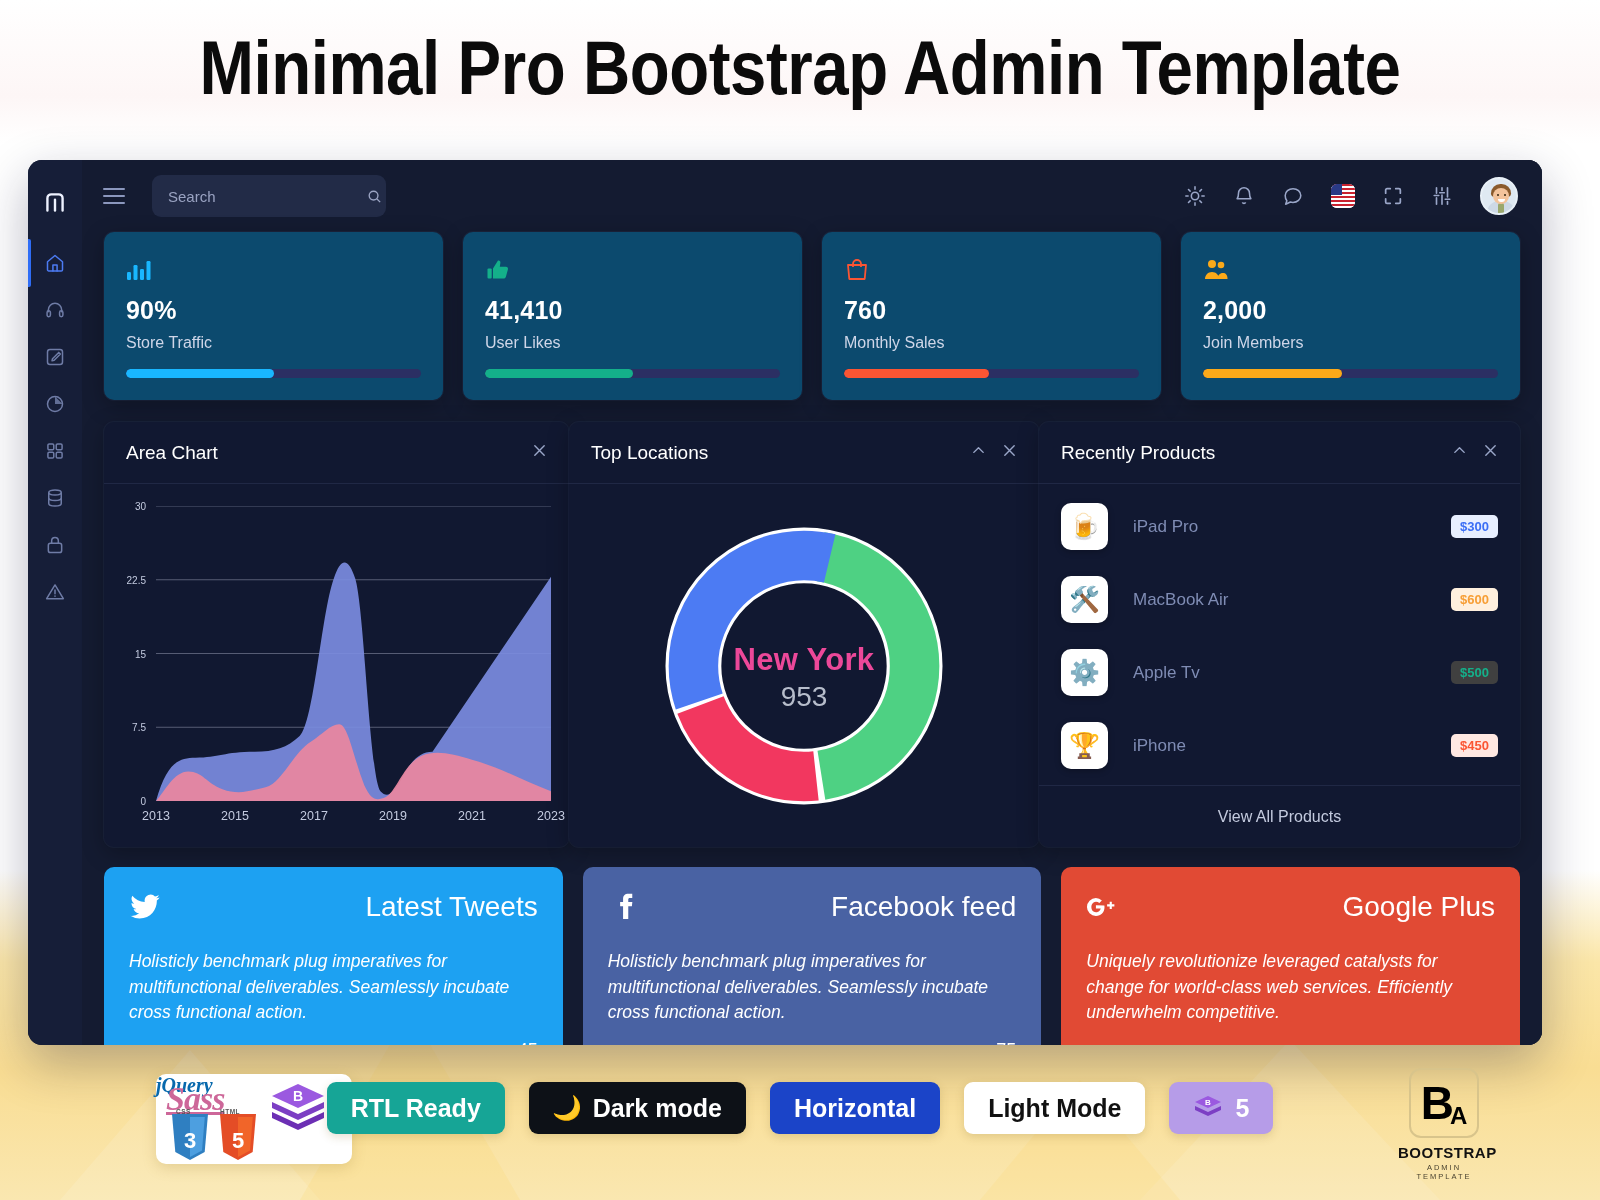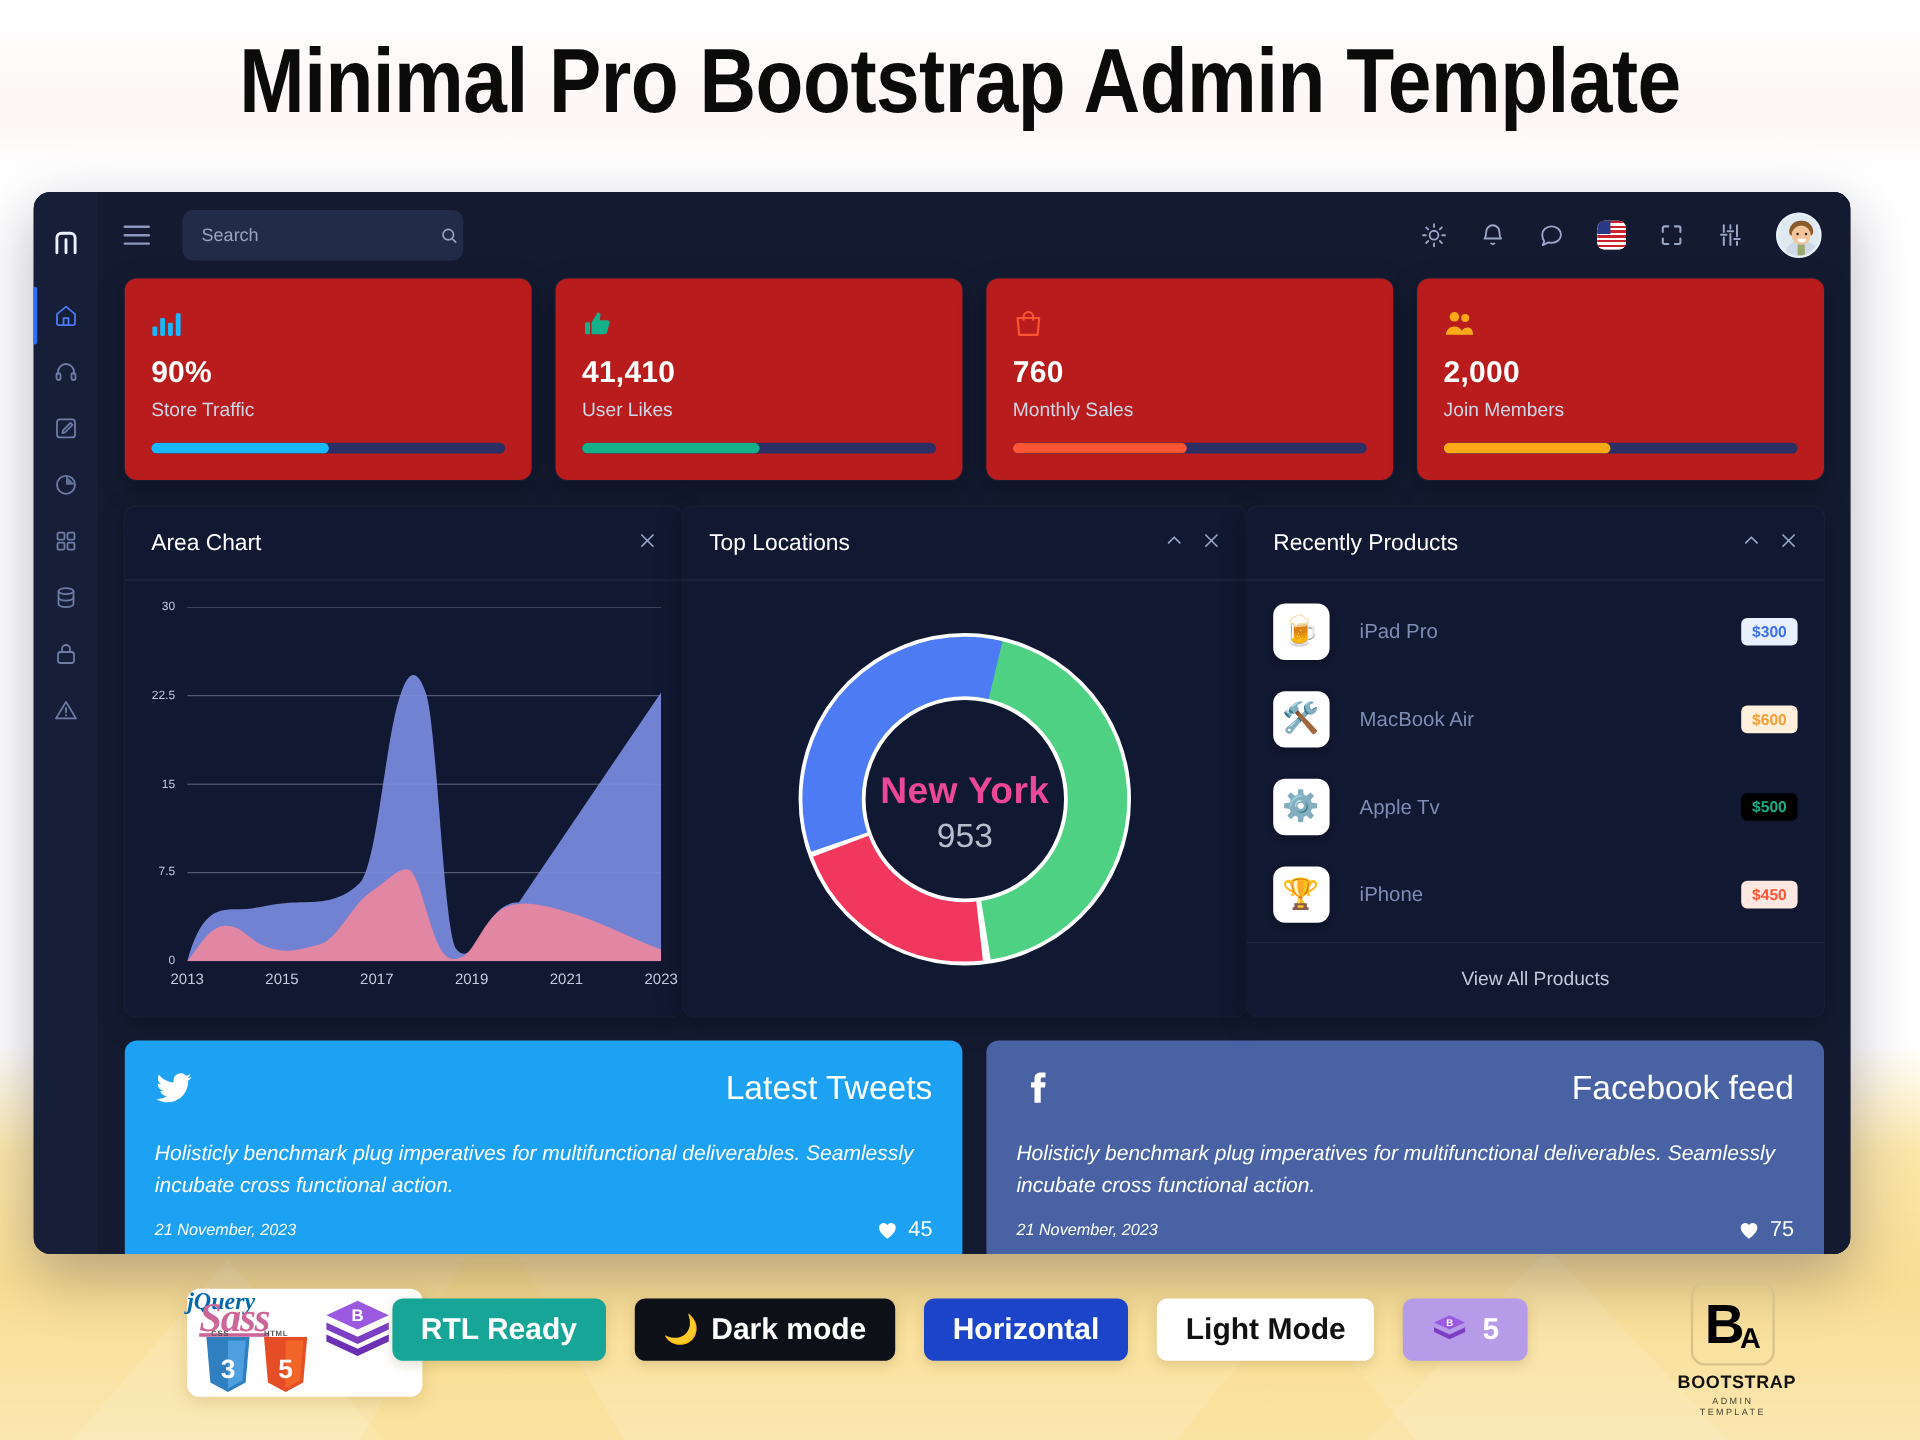--- a/index.html
+++ b/index.html
@@ -138,21 +138,21 @@
   .content {
     flex: 1; padding: 0 22px 0 22px;
     background: #141b31;
     min-height: 0;
   }
 
   
   .stats { display: flex; gap: 20px; margin-bottom: 22px; }
   .stat-card {
     flex: 1;
-    background: #b91c1c;
+    background: #0c4a6e;
     border-radius: 10px;
     padding: 21px 22px 22px 22px;
     box-shadow: 0 0 0 1px rgba(120,140,200,.07), 0 6px 22px rgba(0,0,0,.28);
   }
   .stat-ico { height: 30px; margin-bottom: 13px; display: flex; align-items: flex-end; }
   .stat-ico svg { height: 26px; }
   .stat-val { font-size: 25px; font-weight: 700; color: #ffffff; letter-spacing: .2px; }
   .stat-lab { font-size: 16px; color: #cfd6e8; margin-top: 9px; }
   .bar { margin-top: 17px; height: 9px; background: #2b2f63; border-radius: 6px; overflow: hidden; }
   .bar > i { display: block; height: 100%; border-radius: 6px; }
@@ -593,21 +593,21 @@
                 <div class="prod-badge" style="background:#e8efff;color:#3b6ef5">$300</div>
               </div>
               <div class="prod-row">
                 <div class="prod-ico">🛠️</div>
                 <div class="prod-name">MacBook Air</div>
                 <div class="prod-badge" style="background:#fff0de;color:#f79e35">$600</div>
               </div>
               <div class="prod-row">
                 <div class="prod-ico">⚙️</div>
                 <div class="prod-name">Apple Tv</div>
-                <div class="prod-badge" style="background:#000000;color:#14b08a">$500</div>
+                <div class="prod-badge" style="background:#404040;color:#14b08a">$500</div>
               </div>
               <div class="prod-row">
                 <div class="prod-ico">🏆</div>
                 <div class="prod-name">iPhone</div>
                 <div class="prod-badge" style="background:#ffe8e2;color:#fb5533">$450</div>
               </div>
             </div>
             <div class="prod-foot">View All Products</div>
           </div>
         </div>
@@ -650,20 +650,32 @@
             <span class="soc-date">21 November, 2023</span>
             <span class="soc-likes">
               <svg viewBox="0 0 24 22">
                   <path d="M12 21s-9-5.7-9-12A5 5 0 0 1 12 6.2 5 5 0 0 1 21 9c0 6.3-9 12-9 12z"></path>
                 </svg>
               <span>75</span>
             </span>
           </div>
         </div>
 
+        <div class="soc" style="background:#e14a34">
+          <div class="soc-hd">
+            <span class="soc-ico">
+              <svg viewBox="0 0 30 24">
+                  <path d="M9.3 10.3v3.1h4.5c-.2 1.2-1.4 3.5-4.5 3.5A5 5 0 0 1 9.3 7a4.5 4.5 0 0 1 3.2 1.25l2.4-2.3A8 8 0 0 0 9.3 3.6a8.4 8.4 0 1 0 0 16.8c4.85 0 8.05-3.4 8.05-8.2 0-.66-.07-1.2-.16-1.7z"></path>
+                  <path d="M24.2 9.5v-2.4h-2v2.4h-2.4v2h2.4v2.4h2v-2.4h2.4v-2z"></path>
+                </svg>
+            </span>
+            <span class="soc-name">Google Plus</span>
+          </div>
+          <div class="soc-body">Uniquely revolutionize leveraged catalysts for change for world-class web services. Efficiently underwhelm competitive.</div>
+        </div>
       </div>
 
     </div>
   </div>
 </div>
 
 <div class="foot">
 
   <div class="tech-logos">
     <div class="sass-word">Sass</div>

